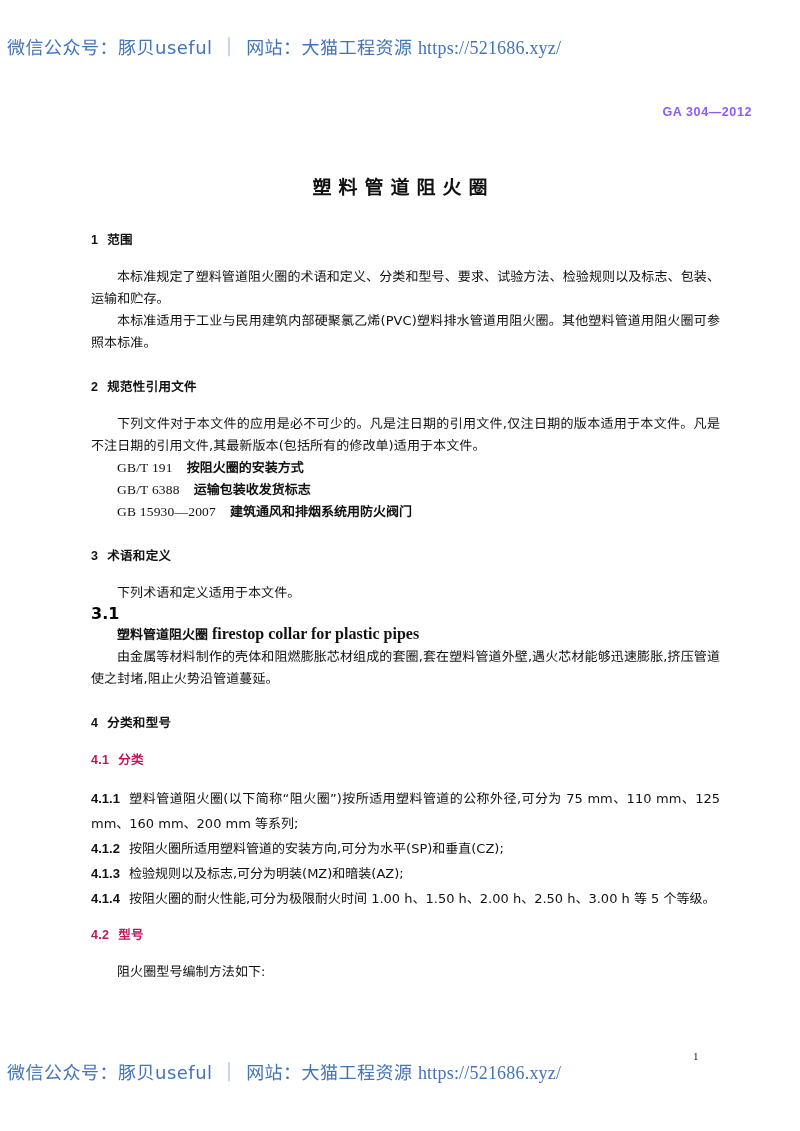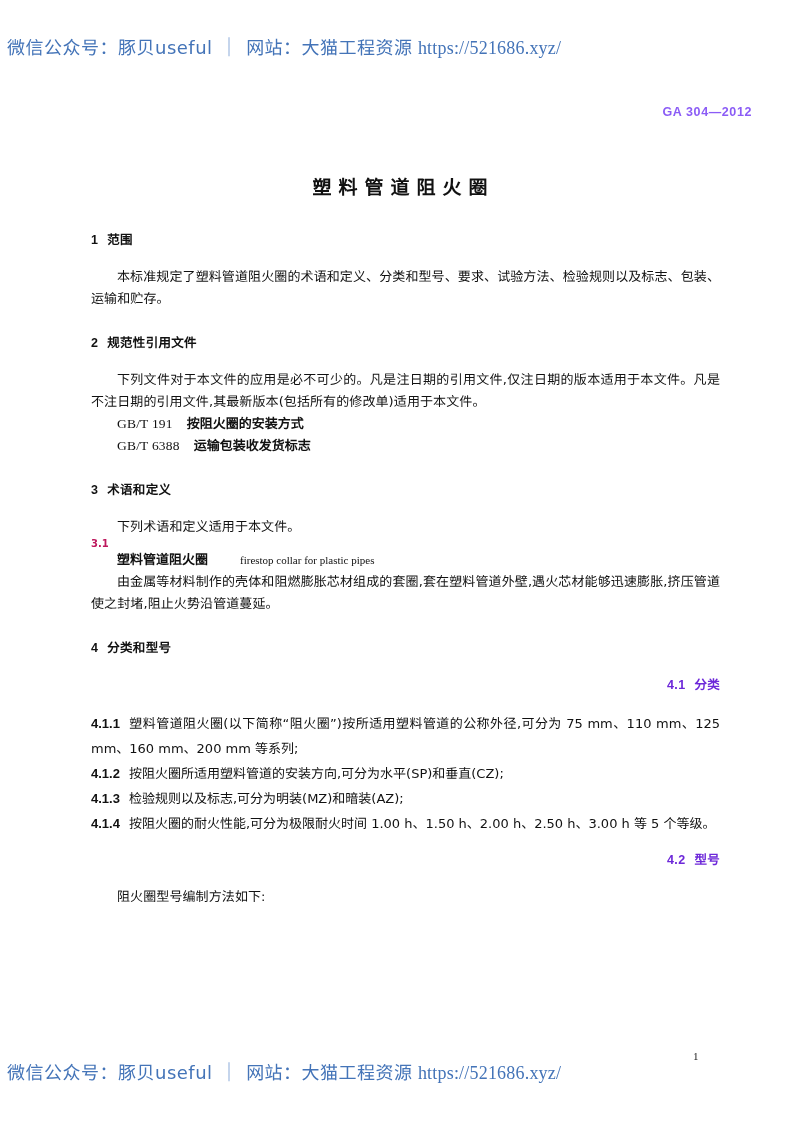--- a/index.html
+++ b/index.html
@@ -91,32 +91,31 @@
     color: #111111;
     margin: 0;
     letter-spacing: 0.3px;
   }
   .sec-h1 .num { padding-right: 9px; font-family: "Liberation Sans", sans-serif; }
 
   .sec-h2 {
     font-family: "DejaVu Sans", "Liberation Sans", sans-serif;
     font-weight: bold;
     font-size: 12.5px;
-    color: #6d28d9;
+    color: #be185d;
     margin: 0;
     letter-spacing: 0.3px;
-    text-align: right;
   }
   .sec-h2 .num { padding-right: 9px; font-family: "Liberation Sans", sans-serif; }
 
   .clause-num {
     font-family: "DejaVu Sans", "Liberation Sans", sans-serif;
     font-weight: bold;
-    font-size: 10px;
-    color: #be185d;
+    font-size: 16px;
+    color: #000000;
     margin: 0;
   }
 
   p.body {
     margin: 0;
     font-family: "DejaVu Sans", "Liberation Sans", sans-serif;
     font-size: 13px;
     line-height: 22px;
     color: #111111;
     text-align: justify;
@@ -162,23 +161,23 @@
     font-size: 13px;
     line-height: 22px;
     color: #111111;
   }
   .term-cn {
     font-family: "DejaVu Sans", "Liberation Sans", sans-serif;
     font-weight: bold;
   }
   .term-en {
     font-family: "Liberation Serif", "DejaVu Serif", serif;
-    font-weight: normal;
-    font-size: 11px;
-    padding-left: 32px;
+    font-weight: bold;
+    font-size: 16px;
+    padding-left: 4px;
   }
 
   .gap-sm { height: 13px; }
   .gap-md { height: 18px; }
   .gap-lg { height: 22px; }
 
   
   .page-number {
     position: absolute;
     top: 1050px;
@@ -201,33 +200,37 @@
 
   <div class="doc-title">塑料管道阻火圈</div>
 
   <div class="content">
 
     <div class="sec-h1">
       <span class="num">1</span><span>范围</span>
     </div>
     <div class="gap-md"></div>
     <p class="body indent">本标准规定了塑料管道阻火圈的术语和定义、分类和型号、要求、试验方法、检验规则以及标志、包装、运输和贮存。</p>
+    <p class="body indent">本标准适用于工业与民用建筑内部硬聚氯乙烯(PVC)塑料排水管道用阻火圈。其他塑料管道用阻火圈可参照本标准。</p>
 
     <div class="gap-lg"></div>
 
     <div class="sec-h1">
       <span class="num">2</span><span>规范性引用文件</span>
     </div>
     <div class="gap-md"></div>
     <p class="body indent">下列文件对于本文件的应用是必不可少的。凡是注日期的引用文件,仅注日期的版本适用于本文件。凡是不注日期的引用文件,其最新版本(包括所有的修改单)适用于本文件。</p>
     <p class="ref-line">
       <span class="code">GB/T 191</span><span class="ttl">按阻火圈的安装方式</span>
     </p>
     <p class="ref-line">
       <span class="code">GB/T 6388</span><span class="ttl">运输包装收发货标志</span>
+    </p>
+    <p class="ref-line">
+      <span class="code">GB 15930—2007</span><span class="ttl">建筑通风和排烟系统用防火阀门</span>
     </p>
 
     <div class="gap-lg"></div>
 
     <div class="sec-h1">
       <span class="num">3</span><span>术语和定义</span>
     </div>
     <div class="gap-md"></div>
     <p class="body indent">下列术语和定义适用于本文件。</p>
     <div class="clause-num">3.1</div>

